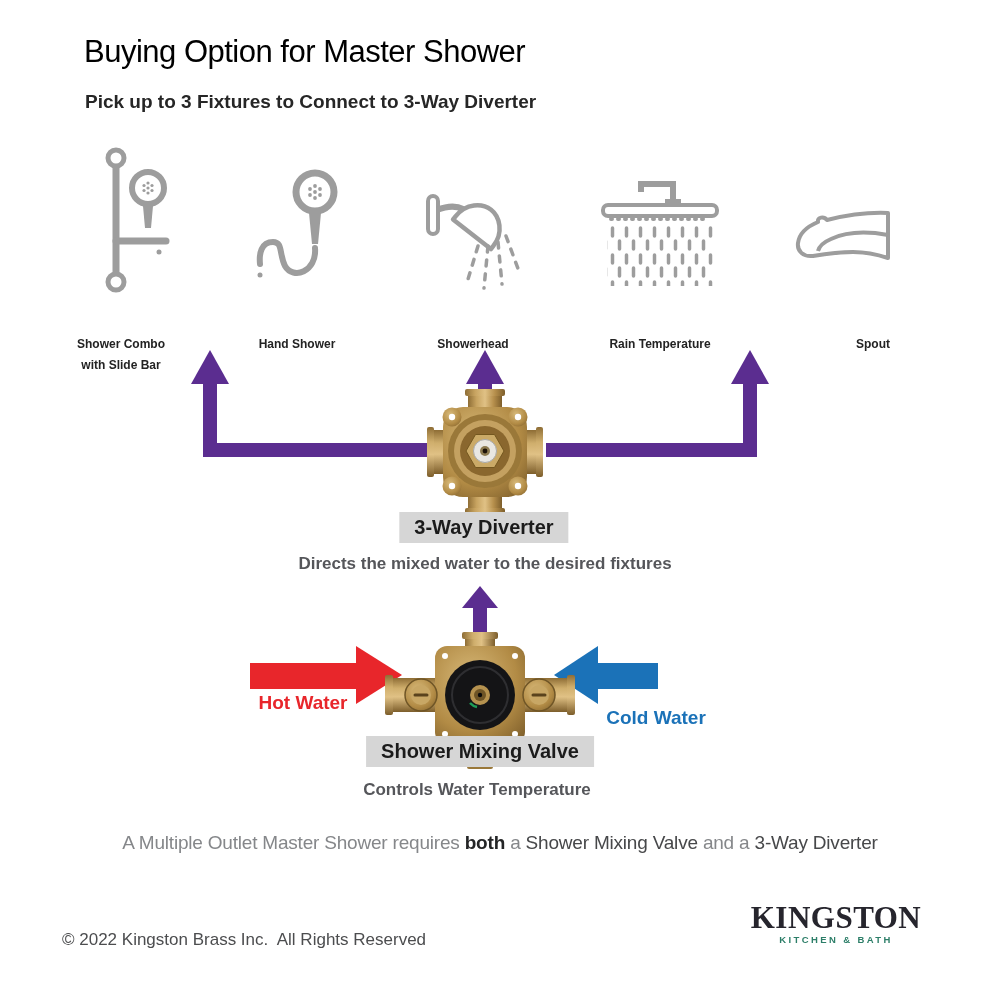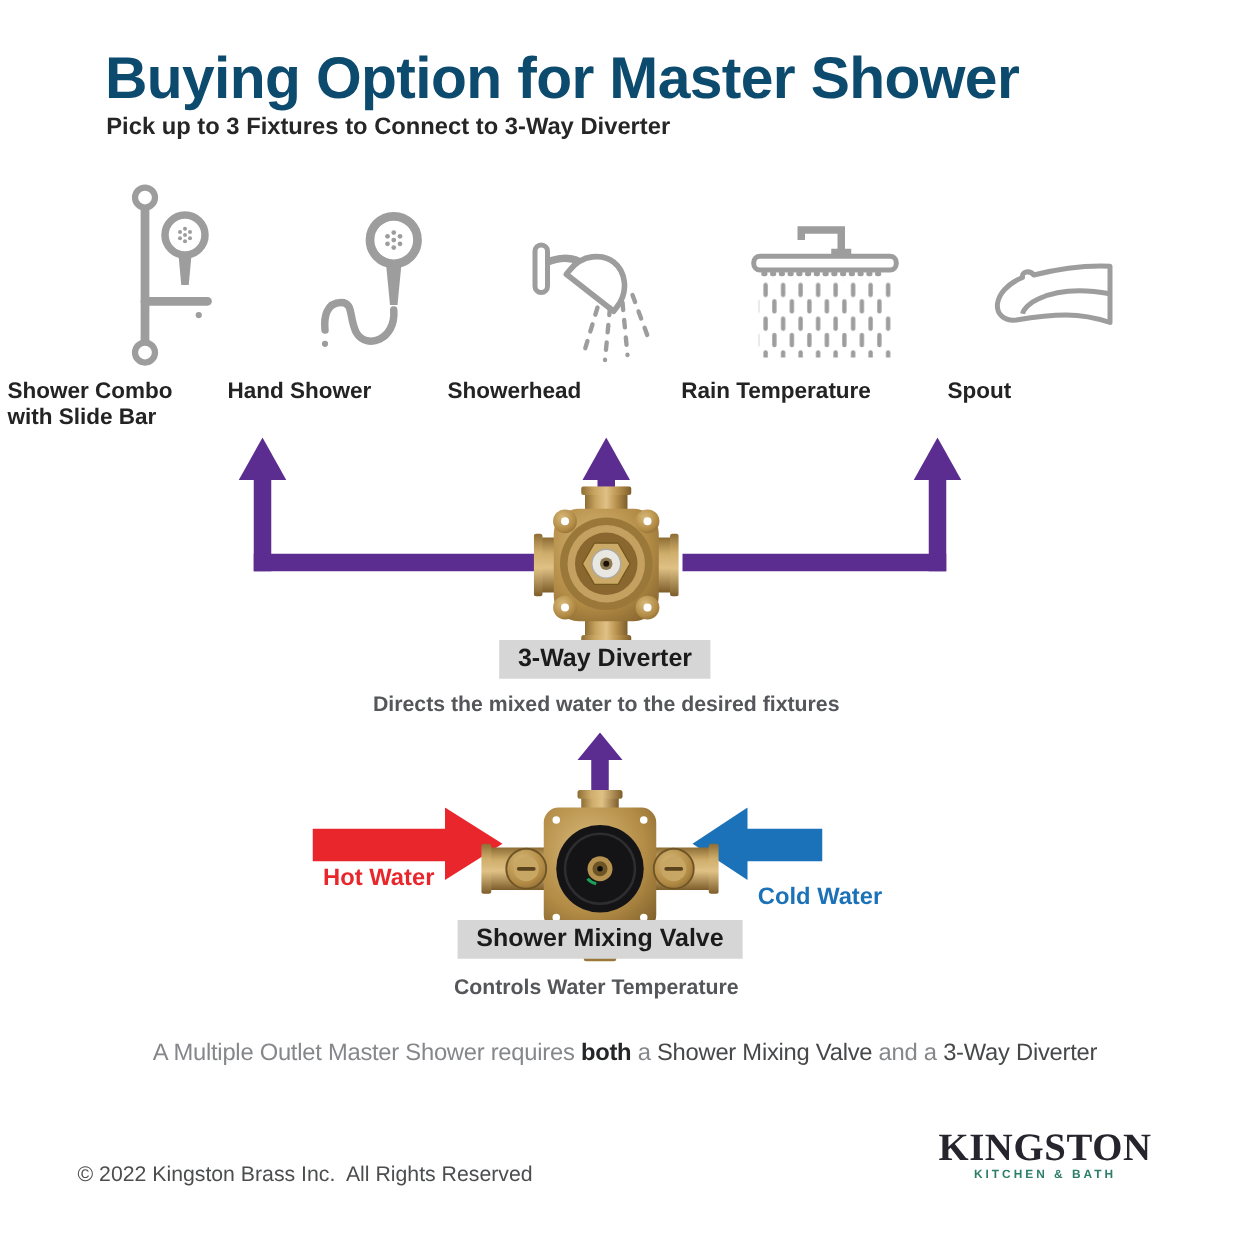--- a/index.html
+++ b/index.html
@@ -1,22 +1,22 @@
 <!DOCTYPE html>
 <html><head>
 <meta charset="utf-8">
 <style>
   html,body{margin:0;padding:0;background:#ffffff;}
   #page{position:relative;width:1000px;height:1000px;background:#ffffff;overflow:hidden;
         font-family:"Liberation Sans",sans-serif;}
   .abs{position:absolute;}
   .cx{transform:translateX(-50%);}
-  #title{left:84px;top:34px;font-size:47px;font-weight:bold;color:#0c4a6e;letter-spacing:-0.5px;}
+  #title{left:84px;top:34px;font-size:31px;font-weight:normal;color:#000000;letter-spacing:-0.5px;}
   #subtitle{left:85px;top:91px;font-size:19px;font-weight:bold;color:#262626;}
-  .icon-label{font-weight:bold;font-size:18px;line-height:21px;color:#232323;width:230px;}
+  .icon-label{font-weight:bold;font-size:12px;line-height:21px;color:#232323;text-align:center;width:230px;margin-top:32px;}
   .tag{background:#d6d6d6;font-weight:bold;font-size:20px;color:#1b1b1b;padding:4px 15px;white-space:nowrap;}
   .desc{font-weight:bold;font-size:17px;color:#55565a;white-space:nowrap;}
   .flow-label{font-weight:bold;font-size:19px;white-space:nowrap;}
   #hot-label{color:#e8262b;}
   #cold-label{color:#1b72b8;}
   #summary{left:0;top:832px;width:1000px;text-align:center;font-size:19px;letter-spacing:-0.2px;}
   .s-light{color:#85878a;} .s-dark{color:#47484a;} .s-bold{color:#242526;font-weight:bold;}
   #copyright{left:62px;top:930px;font-size:17px;color:#4c4d4f;white-space:pre;}
   #brand{left:750px;top:901px;width:172px;text-align:center;}
   #brand-name{font-family:"Liberation Serif",serif;font-weight:bold;font-size:31px;color:#26252d;letter-spacing:0.5px;line-height:33px;}

